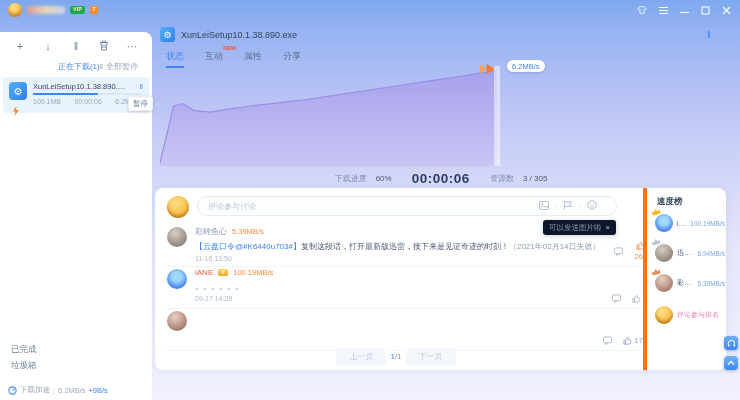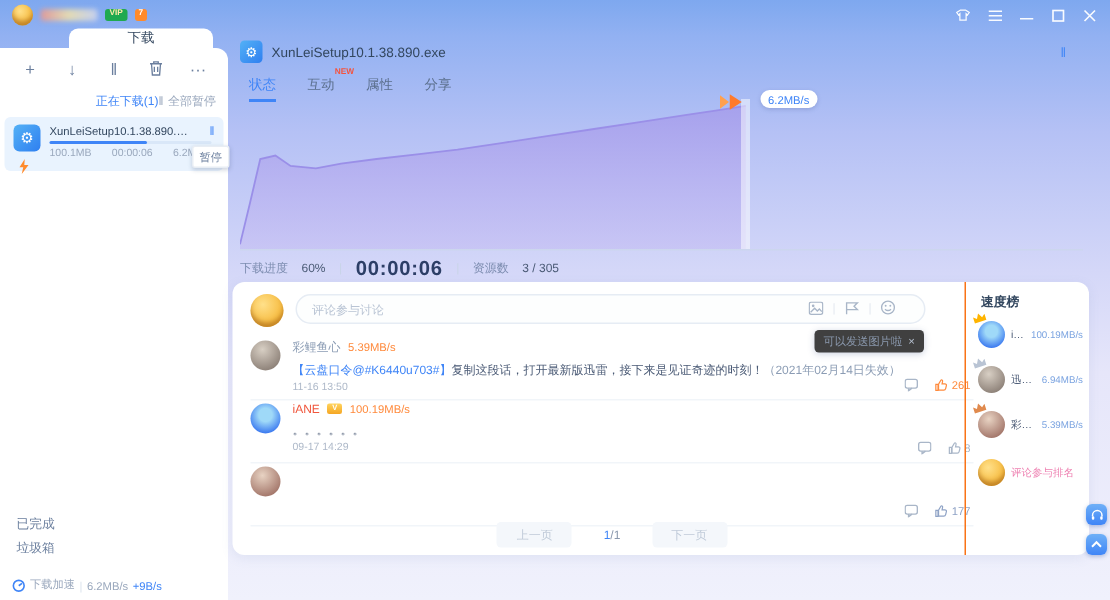--- a/index.html
+++ b/index.html
@@ -22,21 +22,21 @@
   .controls{margin-left:auto;display:flex;gap:9px;align-items:center;color:rgba(255,255,255,.95);}
   .ctrl{width:12px;height:12px;display:flex;align-items:center;justify-content:center;font-size:9px;line-height:1;}
   .ctrl svg{display:block;}
 
   
   .tab-bump{position:absolute;left:46px;top:19px;width:96px;height:13px;background:#fff;border-radius:6px 6px 0 0;
     display:flex;align-items:center;justify-content:center;font-size:9px;color:#33475f;}
   .left-panel{position:absolute;left:0;top:32px;bottom:0;width:152px;background:#fff;border-radius:0 8px 0 0;}
   .toolbar{display:flex;justify-content:space-between;align-items:center;padding:8px 14px 5px 14px;color:#6b7f9e;font-size:11px;line-height:1;}
   .toolbar .tb{width:12px;text-align:center;}
-  .section-row{display:flex;justify-content:flex-end;align-items:center;padding:3px 8px 2px 8px;font-size:8px;margin-left:44px;}
+  .section-row{display:flex;justify-content:center;align-items:center;padding:3px 8px 2px 8px;font-size:8px;margin-left:44px;}
   .sec-label{color:#3f85f7;}
   .pause-all{color:#9aa8bd;display:flex;gap:3px;align-items:center;}
   .task{position:relative;margin:3px 3px 0 3px;background:#e9f3fe;border-radius:4px;height:36px;}
   .task-icon{position:absolute;left:6px;top:5px;width:18px;height:18px;border-radius:4px;color:#fff;font-size:10px;
     background:linear-gradient(135deg,#53b1f6,#2f7ff0);display:flex;align-items:center;justify-content:center;}
   .task-name{position:absolute;left:30px;top:5px;width:96px;font-size:7.5px;color:#33475f;white-space:nowrap;overflow:hidden;text-overflow:ellipsis;}
   .task-pause{position:absolute;right:6px;top:5px;color:#3f85f7;font-size:8px;}
   .task-track{position:absolute;left:30px;right:8px;top:16px;height:2px;background:#d9e7f8;border-radius:1px;}
   .task-fill{height:2px;background:#3f85f7;border-radius:1px;width:60%;}
   .task-vals{position:absolute;left:30px;right:8px;top:21px;display:flex;justify-content:space-between;font-size:7px;color:#9aa8bd;}
@@ -57,60 +57,60 @@
   .tabs{position:absolute;left:166px;top:50px;display:flex;gap:21px;font-size:9px;color:#5b6f8d;}
   .tab{position:relative;padding-bottom:3px;}
   .tab.active{color:#3f85f7;border-bottom:2px solid #3f85f7;}
   .new-badge{position:absolute;top:-5px;right:-13px;color:#f3543f;font-size:5.5px;font-weight:bold;}
   .chart{position:absolute;left:160px;top:66px;width:562px;height:100px;border-bottom:1px solid #ccd6ee;}
   .chart svg.graph{position:absolute;left:0;top:0;}
   .band{position:absolute;left:334px;top:0;width:6px;height:100px;background:rgba(255,255,255,.5);}
   .rocket{position:absolute;left:319px;top:-5px;}
   .speed-pill{position:absolute;left:347px;top:-6px;background:#fff;border-radius:7px;padding:1.5px 5px;font-size:7.5px;color:#3f85f7;
     box-shadow:0 1px 3px rgba(80,100,160,.3);white-space:nowrap;}
-  .stats{position:absolute;left:160px;top:171px;width:562px;display:flex;justify-content:flex-start;align-items:center;gap:9px;
+  .stats{position:absolute;left:160px;top:171px;width:562px;display:flex;justify-content:center;align-items:center;gap:9px;
     font-size:8px;color:#7d8db0;}
   .stats .sep{color:#c9d4e8;}
   .stats .num{color:#4a5a75;}
   .time-big{font-size:13.5px;font-weight:bold;color:#2c3e66;letter-spacing:.5px;}
 
   
   .card{position:absolute;left:155px;top:188px;width:571px;height:182px;background:#fff;border-radius:8px;
     box-shadow:0 2px 8px rgba(110,130,180,.12);}
   .compose-avatar{position:absolute;left:12px;top:8px;}
   .compose-input{position:absolute;left:42px;top:8px;width:420px;height:20px;border:1px solid #e6ecf4;border-radius:11px;
     background:#fdfefe;font-size:8px;color:#33475f;padding:0 56px 0 10px;outline:none;box-sizing:border-box;
     font-family:"Liberation Sans",sans-serif;}
   .compose-input::placeholder{color:#b9c4d4;}
   .compose-icons{position:absolute;left:384px;top:12px;display:flex;gap:6px;align-items:center;color:#a9b6c8;font-size:8px;}
   .compose-icons .bar{color:#e4e9f1;}
-  .tooltip2{position:absolute;left:388px;top:32px;background:#404040;border-radius:3px;padding:2.5px 6px;font-size:7.5px;color:#8a98ad;
+  .tooltip2{position:absolute;left:388px;top:32px;background:#0f172a;border-radius:3px;padding:2.5px 6px;font-size:7.5px;color:#8a98ad;
     box-shadow:0 1px 5px rgba(70,90,140,.28);display:flex;gap:4px;align-items:center;z-index:3;white-space:nowrap;}
   .tooltip2 .x{color:#b9c4d4;}
 
   .comment{position:absolute;left:12px;width:482px;height:42px;border-bottom:1px solid #f1f5f9;}
   .c-avatar{position:absolute;left:0;top:3px;}
   .c-body{margin-left:28px;}
   .c-name-row{display:flex;gap:5px;align-items:center;padding-top:2px;font-size:8px;}
   .c-name{color:#8b9cb4;} .c-name.hot{color:#f0573d;}
   .c-speed{color:#ff8a3c;font-size:7.5px;}
   .vip-chip{width:10px;height:7px;border-radius:1.5px;background:linear-gradient(180deg,#ffd45e,#f5a623);
     color:#fff;font-size:5px;font-weight:bold;display:flex;align-items:center;justify-content:center;line-height:1;}
   .c-text{font-size:8px;color:#4a5a75;margin-top:3.5px;white-space:nowrap;overflow:hidden;width:440px;}
   .c-cmd{color:#3f85f7;} .c-exp{color:#8b9cb4;}
   .c-date{font-size:7px;color:#aeb9c9;margin-top:3.5px;}
   .c-actions{position:absolute;right:2px;bottom:5px;display:flex;gap:11px;align-items:center;font-size:7.5px;color:#a9b6c8;}
   .like{display:flex;gap:2px;align-items:center;}
-  .like.liked{color:#ff8a3c;} .like.blue{color:#8fa3c6;}
-
-  .pager{position:absolute;left:12px;top:160px;width:482px;display:flex;justify-content:center;gap:21px;align-items:center;font-size:8px;color:#8a98ad;}
+  .like.liked{color:#ff8a3c;flex-direction:column;} .like.blue{color:#8fa3c6;}
+
+  .pager{position:absolute;left:0;top:160px;width:482px;display:flex;justify-content:center;gap:4px;align-items:center;font-size:8px;color:#8a98ad;}
   .pg-btn{background:#f4f7fb;border-radius:3px;padding:3px 13px;color:#c0cbd9;}
   .pg-cur{color:#3f85f7;}
 
-  .sidebar{position:absolute;left:488px;top:0;bottom:0;width:83px;border-left:1px solid #f97316;}
+  .sidebar{position:absolute;left:488px;top:0;bottom:0;width:83px;border-left:4px solid #f97316;}
   .sb-title{position:absolute;left:10px;top:8px;font-size:8.5px;font-weight:bold;color:#33475f;}
   .sb-row{position:absolute;left:8px;display:flex;align-items:center;gap:4px;width:70px;}
   .sb-av{position:relative;flex:none;}
   .crown{position:absolute;left:-4px;top:-6px;transform:rotate(-18deg);}
   .sb-name{font-size:7px;color:#4a5a75;max-width:30px;overflow:hidden;white-space:nowrap;text-overflow:ellipsis;}
   .sb-speed{font-size:6.5px;color:#7aa3e0;margin-left:auto;white-space:nowrap;}
   .sb-cta{font-size:7px;color:#ee82b2;}
 
   .float-btn{position:absolute;left:724px;width:14px;height:14px;border-radius:4px;color:#fff;
     background:linear-gradient(180deg,#6fb0f7,#3f85f7);display:flex;align-items:center;justify-content:center;box-shadow:0 1px 3px rgba(40,80,160,.35);}
@@ -147,21 +147,20 @@
           </svg>
       </div>
       <div class="ctrl">
         <svg width="9" height="9" viewBox="0 0 9 9">
             <path d="M1 1 L8 8 M8 1 L1 8" stroke="currentColor" stroke-width="1.1"></path>
           </svg>
       </div>
     </div>
   </div>
 
-  <div class="tab-bump">下载</div>
   <div class="left-panel">
     <div class="toolbar">
       <div class="tb">+</div>
       <div class="tb">↓</div>
       <div class="tb">‖</div>
       <div class="tb">
         <svg width="10" height="11" viewBox="0 0 10 11">
             <path d="M1 2.5 H9 M3.5 2.5 V1.2 H6.5 V2.5 M2 2.5 L2.6 10 H7.4 L8 2.5 M3.9 4.5 V8 M6.1 4.5 V8" fill="none" stroke="currentColor" stroke-width=".9"></path>
           </svg>
       </div>

